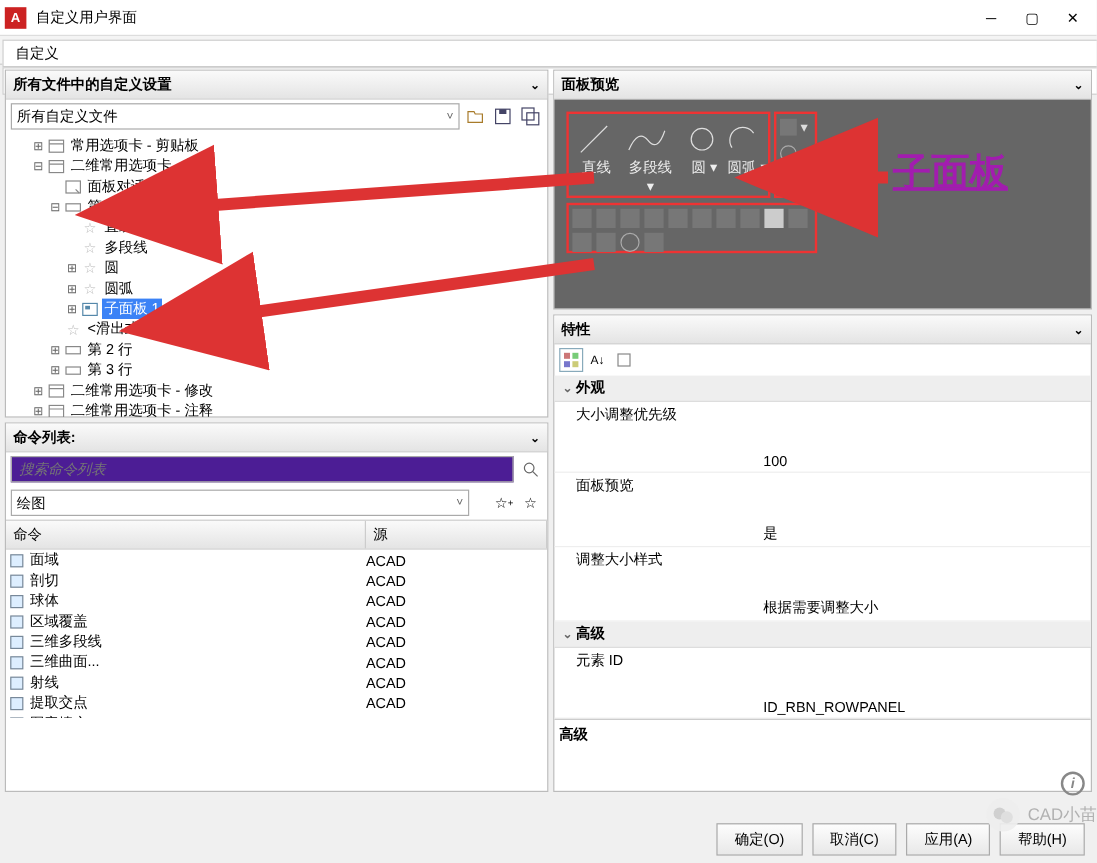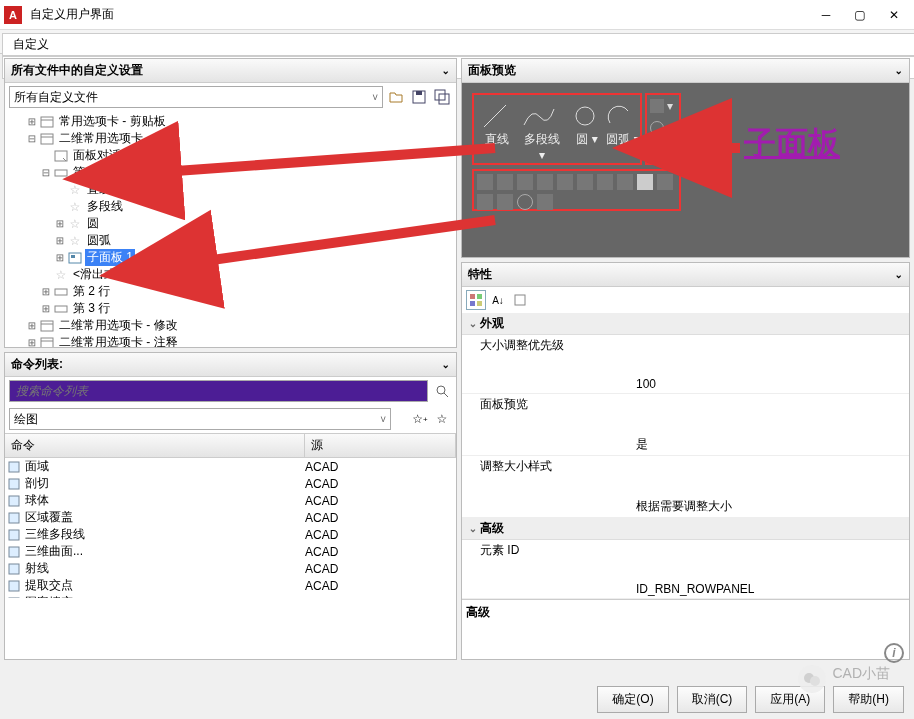--- a/index.html
+++ b/index.html
@@ -77,21 +77,21 @@
 
 
 .footer { position: absolute; bottom: 6px; right: 10px; display: flex; gap: 8px; align-items: center; }
 .btn { border: 1px solid #aaa; background: linear-gradient(#fdfdfd,#e8e8e8); padding: 4px 14px; cursor: pointer; }
 
 
 .annotation-label { position: absolute; color: #a21caf; font-size: 32px; font-weight: bold; text-decoration: underline; }
 .arrow-svg { position: absolute; pointer-events: none; }
 
 
-.watermark { position: absolute; right: 24px; bottom: 26px; display: flex; align-items: flex-start; gap: 6px; opacity: 0.9; }
+.watermark { position: absolute; right: 0; bottom: 26px; display: flex; align-items: center; gap: 6px; opacity: 0.9; }
 .wm-icon { width: 28px; height: 28px; border-radius: 50%; background: #eee; display: flex; align-items: center; justify-content: center; }
 .wm-text { color: #aaa; font-size: 14px; }
 
 
 .info-icon { position: absolute; right: 10px; bottom: 56px; width: 20px; height: 20px; border: 2px solid #888; border-radius: 50%; display: flex; align-items: center; justify-content: center; color: #888; font-style: italic; font-weight: bold; }
 
 
 svg { display: block; }
 </style>
 </head>

